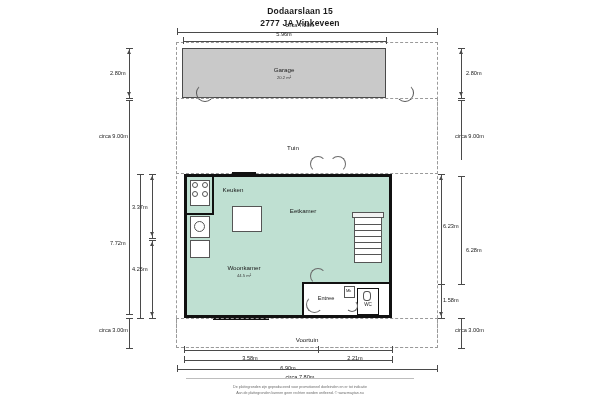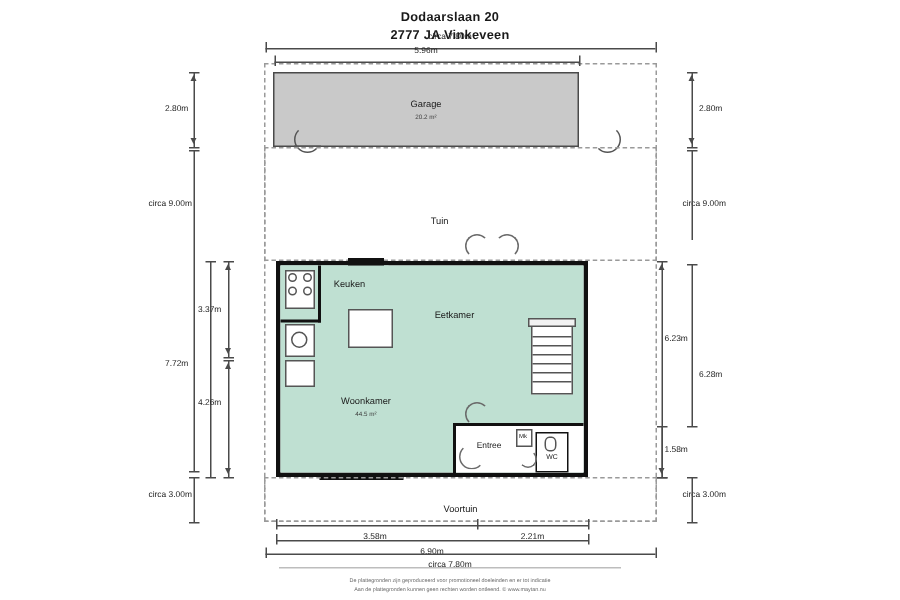--- a/index.html
+++ b/index.html
@@ -214,21 +214,21 @@
     height: 1px;
     background: #bdbdbd;
   }
 </style>
 </head>
 <body>
 
 <div id="page">
 
   <div id="title-block">
-    <div class="addr1">Dodaarslaan 20</div>
+    <div class="addr1">Dodaarslaan 15</div>
     <div class="addr2">2777 JA Vinkeveen</div>
   </div>
 
   <div id="plan">
 
     <div class="plot" style="left:176px; top:42px; width:262px; height:306px;"></div>
 
     <div class="garage" style="left:182px; top:48px; width:204px; height:50px;"></div>
     <div class="label" style="left:284px; top:73px;">
       <span>Garage</span>

